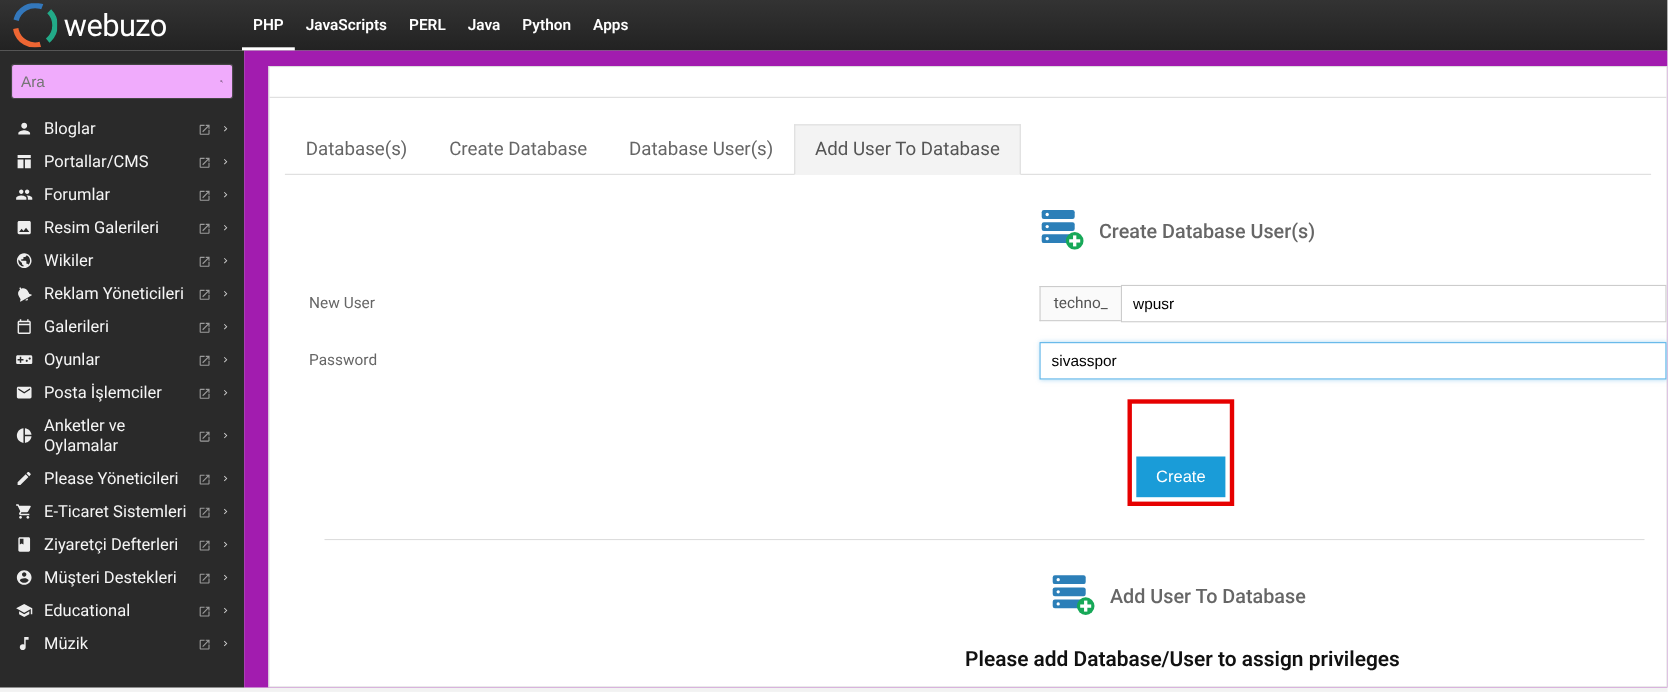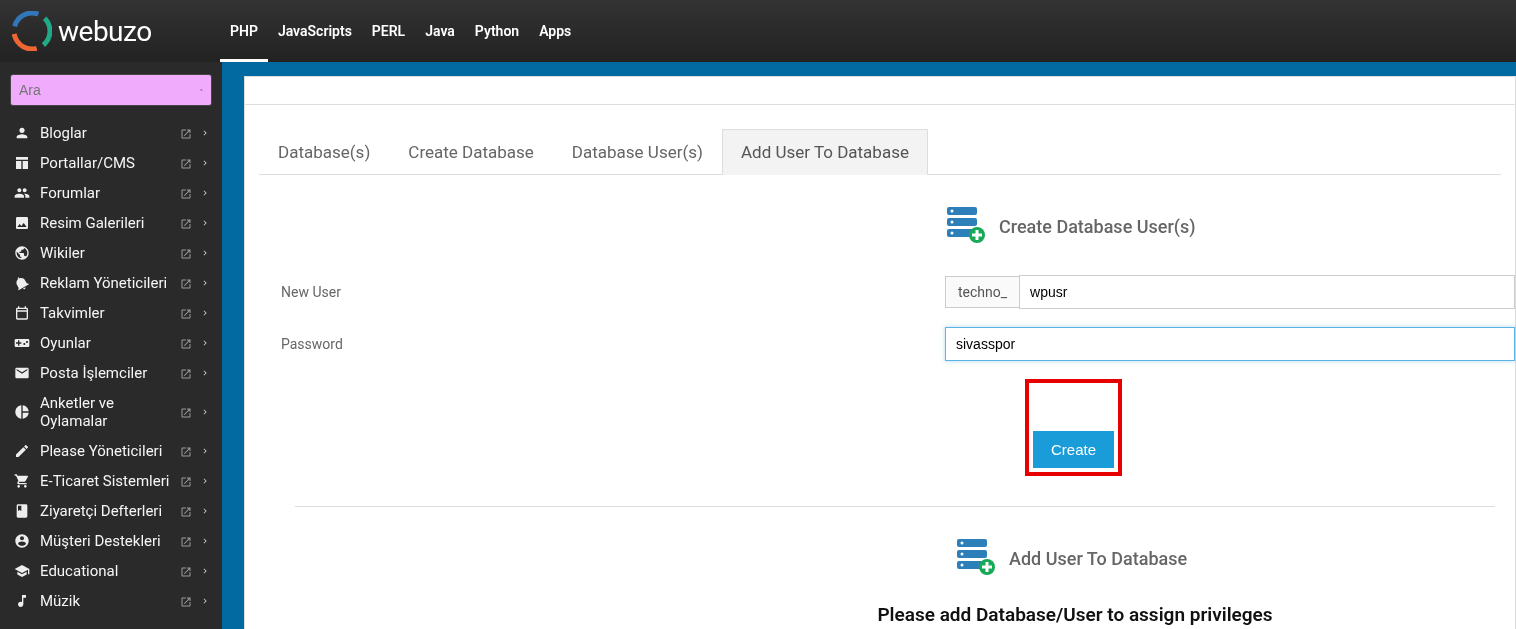--- a/index.html
+++ b/index.html
@@ -4,21 +4,21 @@
 <style>
 * { margin: 0; padding: 0; box-sizing: border-box; }
 body {
   font-family: -apple-system, BlinkMacSystemFont, "Segoe UI", Roboto, "Helvetica Neue", Arial, sans-serif;
   width: 1516px;
   height: 629px;
   overflow: hidden;
   background: #f2f2f2;
 }
 .topbar {
-  height: 62px;
+  height: 46px;
   background: #2a2a2a;
   background: linear-gradient(to bottom, #333 0%, #222 100%);
   display: flex;
   align-items: center;
   padding-left: 12px;
   color: #fff;
 }
 .logo {
   display: flex;
   align-items: center;
@@ -96,21 +96,21 @@
 .side-item .icon svg { width: 16px; height: 16px; fill: #eee; }
 .side-item .label { flex: 1; }
 .side-item .ext {
   width: 14px; height: 14px; margin-right: 6px; opacity: 0.7;
 }
 .side-item .ext svg { width: 12px; height: 12px; fill: #ccc; }
 .side-item .chev svg { width: 10px; height: 10px; fill: #ccc; }
 
 .main {
   flex: 1;
-  background: #0369a1;
+  background: #a21caf;
   padding: 14px 0 0 22px;
   overflow: hidden;
 }
 .panel {
   background: #fff;
   border: 1px solid #ddd;
   height: 100%;
   position: relative;
 }
 .panel-top-pad {
@@ -347,21 +347,21 @@
           <span class="chev"><svg viewBox="0 0 24 24">
               <path d="M8.59 16.59L13.17 12 8.59 7.41 10 6l6 6-6 6-1.41-1.41z"></path>
             </svg></span>
         </li>
         <li class="side-item">
           <span class="icon">
             <svg viewBox="0 0 24 24">
               <path d="M19 4h-1V2h-2v2H8V2H6v2H5c-1.1 0-2 .9-2 2v14c0 1.1.9 2 2 2h14c1.1 0 2-.9 2-2V6c0-1.1-.9-2-2-2zm0 16H5V10h14v10zM5 8V6h14v2H5z"></path>
             </svg>
           </span>
-          <span class="label">Takvimler</span>
+          <span class="label">Galerileri</span>
           <span class="ext"><svg viewBox="0 0 24 24">
               <path d="M19 19H5V5h7V3H5c-1.1 0-2 .9-2 2v14c0 1.1.9 2 2 2h14c1.1 0 2-.9 2-2v-7h-2v7zM14 3v2h3.59l-9.83 9.83 1.41 1.41L19 6.41V10h2V3h-7z"></path>
             </svg></span>
           <span class="chev"><svg viewBox="0 0 24 24">
               <path d="M8.59 16.59L13.17 12 8.59 7.41 10 6l6 6-6 6-1.41-1.41z"></path>
             </svg></span>
         </li>
         <li class="side-item">
           <span class="icon">
             <svg viewBox="0 0 24 24">

